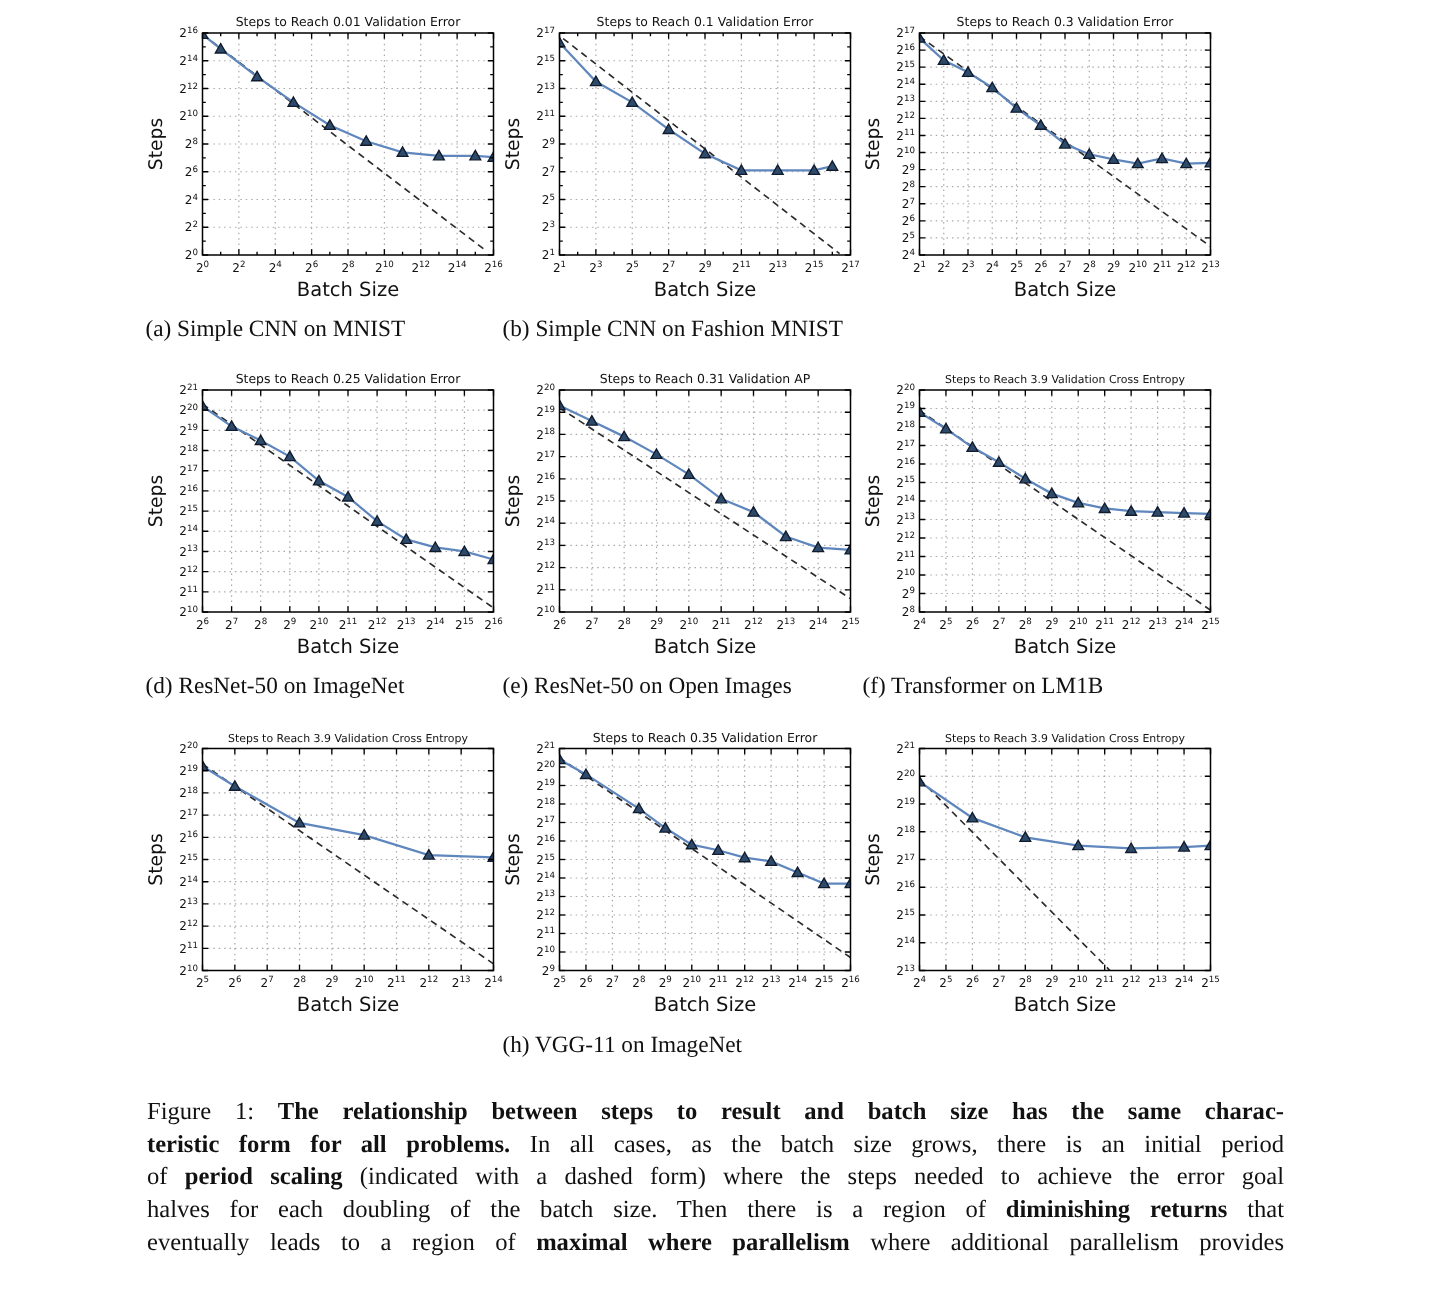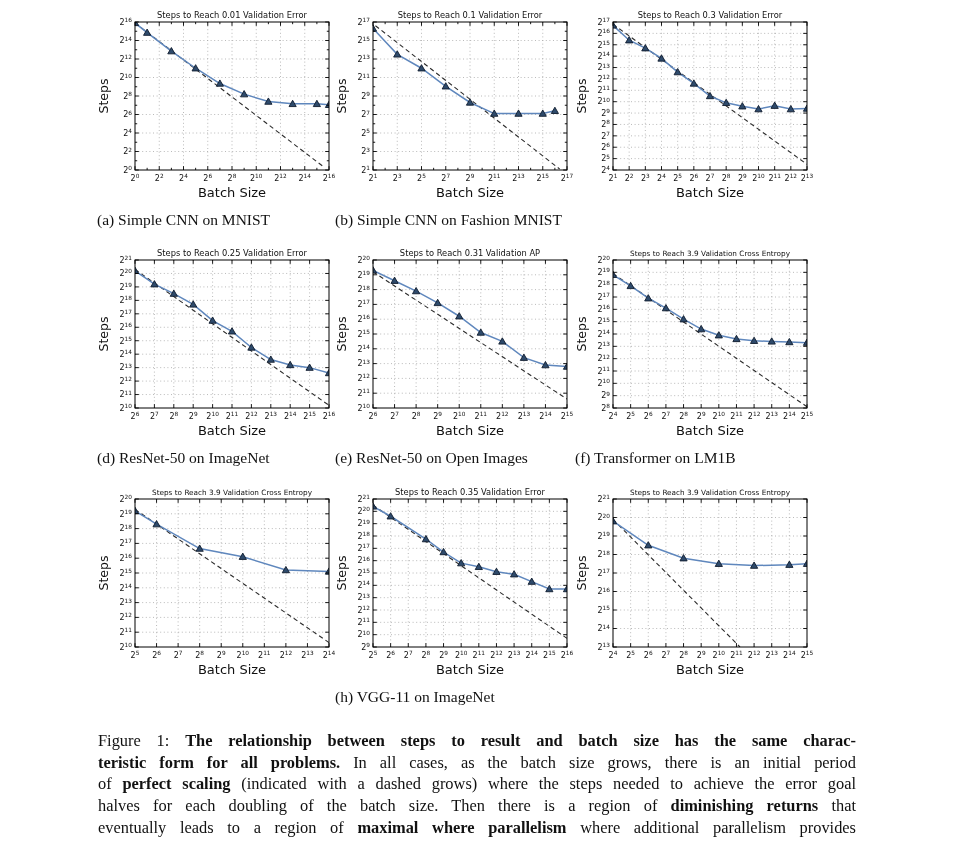--- a/index.html
+++ b/index.html
@@ -1075,17 +1075,17 @@
         <text x="35" y="18.8" text-anchor="end" font-size="8" fill="#111111">2<tspan dy="-2.8" font-size="5.8">21</tspan></text>
         <text x="135" y="11.5" text-anchor="middle" font-size="7.3" fill="#111111">Steps to Reach 3.9 Validation Cross Entropy</text>
         <text x="135" y="191" text-anchor="middle" font-size="13" fill="#111111">Batch Size</text>
         <text x="11" y="90" text-anchor="middle" font-size="12.5" fill="#111111" transform="rotate(-90 11 90)">Steps</text>
       </svg>
   </div>
 
   <div id="figcap">
       <div class="cap-line"><span>Figure 1: </span><span class="cap-b">The relationship between steps to result and batch size has the same charac-</span></div>
       <div class="cap-line"><span class="cap-b">teristic form for all problems.</span><span> In all cases, as the batch size grows, there is an initial period</span></div>
-      <div class="cap-line"><span>of </span><span class="cap-b">perfect scaling</span><span> (indicated with a dashed grows) where the steps needed to achieve the error goal</span></div>
+      <div class="cap-line"><span>of </span><span class="cap-b">period scaling</span><span> (indicated with a dashed form) where the steps needed to achieve the error goal</span></div>
       <div class="cap-line"><span>halves for each doubling of the batch size. Then there is a region of </span><span class="cap-b">diminishing returns</span><span> that</span></div>
       <div class="cap-line"><span>eventually leads to a region of </span><span class="cap-b">maximal where parallelism</span><span> where additional parallelism provides</span></div>
     </div>
 </div>
 
 </body></html>

